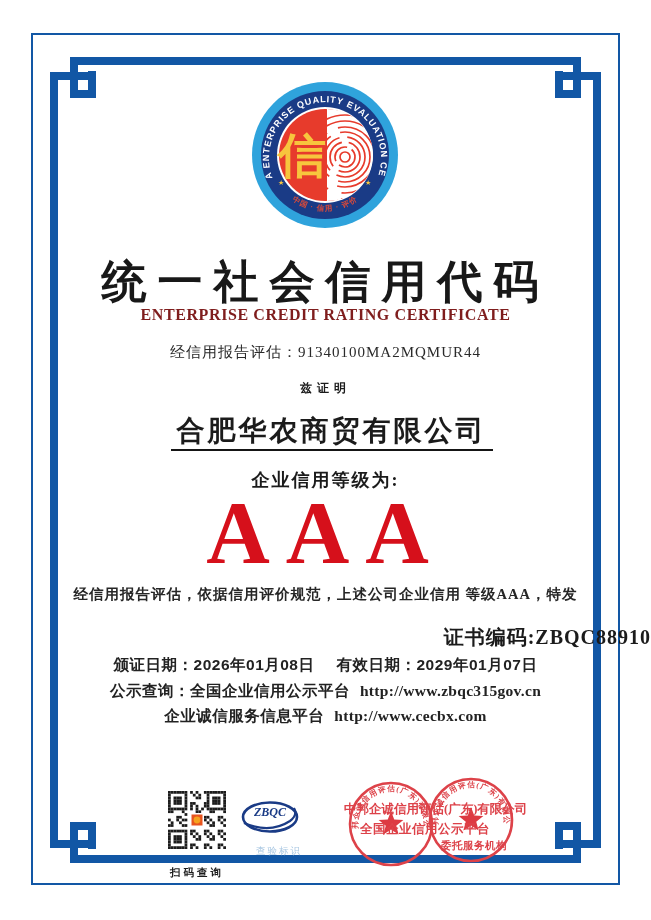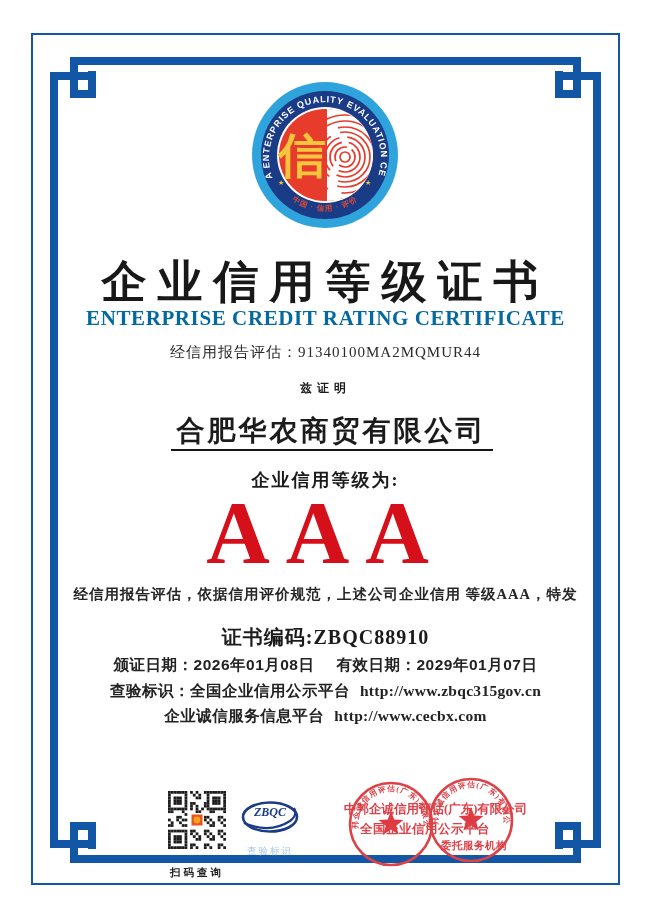--- a/index.html
+++ b/index.html
@@ -22,47 +22,47 @@
   .corner { position:absolute; width:110px; height:110px; }
   .corner.tl { left:0; top:0; }
   .corner.tr { right:0; top:0; transform:scaleX(-1); }
   .corner.bl { left:0; bottom:0; transform:scaleY(-1); }
   .corner.br { right:0; bottom:0; transform:scale(-1,-1); }
   
   .emblem { position:absolute; left:250px; top:80px; width:150px; height:150px; }
   
   .cline { position:absolute; left:0; width:100%; text-align:center; }
   .title-cn { top:252px; font-size:45px; font-weight:bold; letter-spacing:11px; color:#181818; }
-  .title-en { top:306px; font-size:21px; font-weight:bold; letter-spacing:0.6px; color:#0369a1; }
+  .title-en { top:306px; font-size:16px; font-weight:bold; letter-spacing:0.6px; color:#7f1d1d; }
   .code-line { top:343px; font-size:15px; letter-spacing:1px; color:#2a2a2a; }
   .certify { top:380px; font-size:12px; font-weight:bold; letter-spacing:5px; }
   .company { top:412px; font-size:28px; font-weight:bold; letter-spacing:3px;margin-left:6px; }
   .company span { border-bottom:2px solid #151515; padding:0 6px 3px 6px; }
   .rating-label { top:468px; font-size:18px; letter-spacing:2px; font-weight:600; }
   .rating { top:482px; font-size:88px; font-weight:bold; color:#D6101B;
             letter-spacing:16px; font-family:"Liberation Serif", serif; }
   .body-par { top:583px; font-size:14.5px; font-weight:700; color:#262626;
               line-height:22px; letter-spacing:1px; }
-  .certno { top:624px; font-size:20px; font-weight:bold; letter-spacing:1px; }
+  .certno { top:624px; font-size:20px; font-weight:bold; letter-spacing:1px;text-align:right; }
   .dates { top:655px; font-size:15.5px; font-weight:bold; letter-spacing:0.5px;
            font-family:"Liberation Sans", sans-serif; color:#222; }
   .dates .gap { display:inline-block; width:22px; }
   .query1 { top:681px; }
   .query2 { top:706px; }
   .query { font-size:15.5px; font-weight:bold; letter-spacing:0.5px;
            font-family:"Liberation Sans", sans-serif; color:#222; }
   .query .url { font-family:"Liberation Serif", serif; letter-spacing:0.3px; }
   .query .sp { display:inline-block; width:10px; }
   
   .qr-block { position:absolute; left:168px; top:791px; width:58px; }
   .qr-block svg { display:block; }
   .qr-caption { margin-top:17px; font-size:10.5px; font-weight:bold;
                 letter-spacing:3px; text-align:center; white-space:nowrap;
                 font-family:"Liberation Sans", sans-serif; color:#1c1c1c; }
-  .zbqc-block { position:absolute; left:238px; top:799px; width:64px; text-align:center; }
+  .zbqc-block { position:absolute; left:238px; top:799px; width:64px; text-align:right; }
   .zbqc-caption { margin-top:2px; font-size:9.5px; letter-spacing:2px; color:#A9C7E2;
                   font-family:"Liberation Sans", sans-serif; }
   .seal { position:absolute; }
   .seal-left  { left:347px; top:780px; }
   .seal-right { left:427px; top:776px; }
   .seal-text { position:absolute; color:#DD4249; font-weight:bold; white-space:nowrap;
                font-family:"Liberation Serif", serif; }
   .seal-line1 { left:344px; top:801px; font-size:12.5px; letter-spacing:0px; width:172px; text-align:center;}
   .seal-line2 { left:360px; top:821px; font-size:12.5px; letter-spacing:0.5px; width:120px; text-align:center;}
   .seal-line3 { left:441px; top:839px; font-size:10.5px; letter-spacing:0.5px; width:66px; text-align:center;}
@@ -124,21 +124,21 @@
     <text font-size="9" font-weight="bold" fill="#ffffff" letter-spacing="0.9" font-family="Liberation Sans, sans-serif">
       <textPath href="#ringTopPath" startOffset="50%" text-anchor="middle">CHINA ENTERPRISE QUALITY EVALUATION CENTER</textPath>
     </text>
     <text font-size="7.5" font-weight="bold" fill="#D94A3A" letter-spacing="1" font-family="Liberation Sans, sans-serif">
       <textPath href="#ringBottomPath" startOffset="50%" text-anchor="middle">中国 · 信用 · 评价</textPath>
     </text>
     <text x="-47" y="30" font-size="7" fill="#F7C53D">★</text>
     <text x="40" y="30" font-size="7" fill="#F7C53D">★</text>
   </svg>
 
-  <div class="cline title-cn">企业信用等级证书</div>
+  <div class="cline title-cn">统一社会信用代码</div>
   <div class="cline title-en">ENTERPRISE CREDIT RATING CERTIFICATE</div>
   <div class="cline code-line">
     <span>经信用报告评估：</span><span>91340100MA2MQMUR44</span>
   </div>
 
   <div class="cline certify">兹证明</div>
   <div class="cline company">
     <span>合肥华农商贸有限公司</span>
   </div>
 
@@ -151,21 +151,21 @@
 
   <div class="cline certno">
     <span>证书编码:</span><span>ZBQC88910</span>
   </div>
 
   <div class="cline dates">
     <span>颁证日期：</span><span>2026年01月08日</span><span class="gap"></span><span>有效日期：</span><span>2029年01月07日</span>
   </div>
 
   <div class="cline query query1">
-    <span>查验标识：</span><span>全国企业信用公示平台</span><span class="sp"></span><span class="url">http://www.zbqc315gov.cn</span>
+    <span>公示查询：</span><span>全国企业信用公示平台</span><span class="sp"></span><span class="url">http://www.zbqc315gov.cn</span>
   </div>
   <div class="cline query query2">
     <span>企业诚信服务信息平台</span><span class="sp"></span><span class="url">http://www.cecbx.com</span>
   </div>
 
   <div class="qr-block">
     <svg id="qr-svg" width="58" height="58" viewBox="0 0 58 58">
       <rect width="58" height="58" fill="#ffffff"></rect>
       <g class="modules" fill="#1c1c1c">
           <rect x="0.00" y="0.00" width="2.76" height="2.76"></rect>

